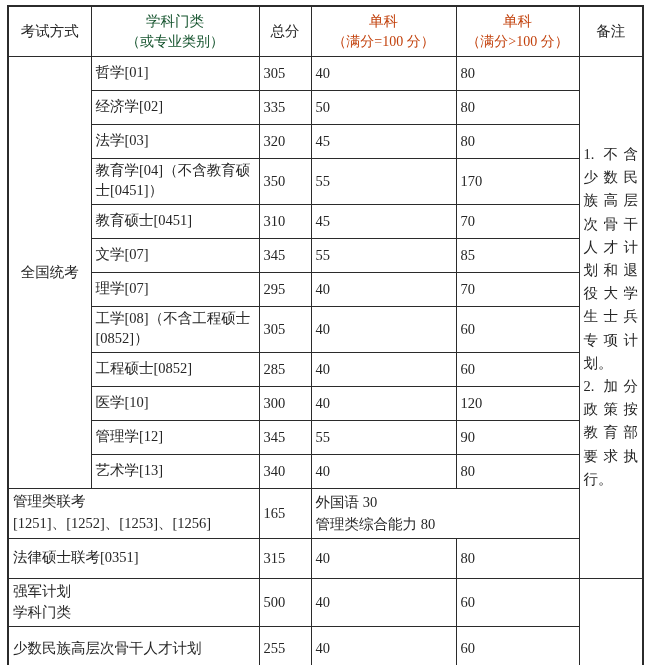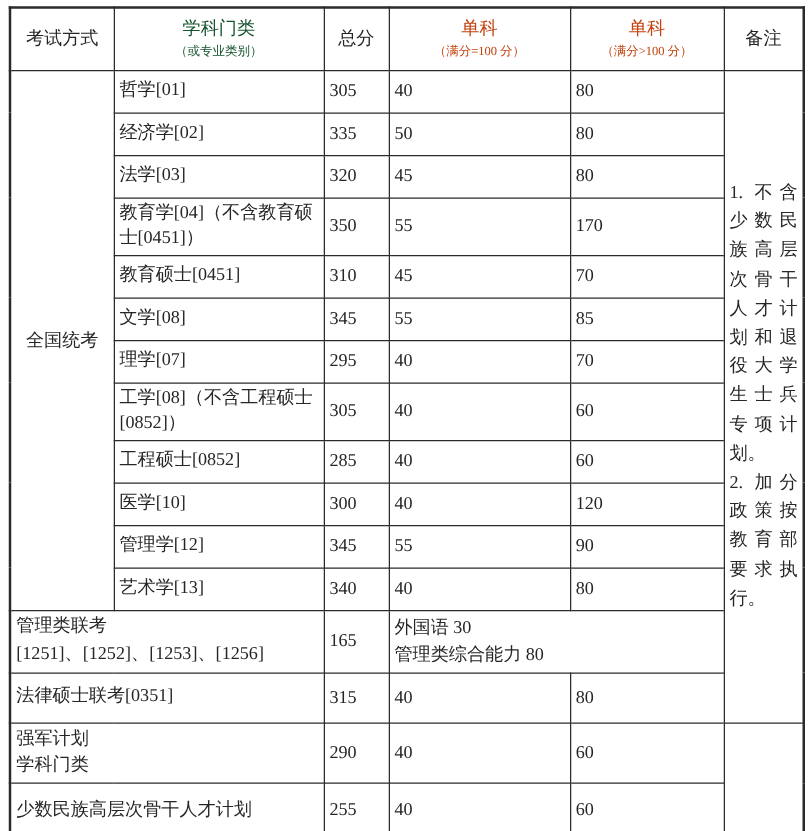--- a/index.html
+++ b/index.html
@@ -19,21 +19,21 @@
   }
   table.score td, table.score th{
     border:1px solid #2b2b2b;
     font-weight:400;
     font-size:14.5px;
     padding:2px 4px;
     vertical-align:middle;
     overflow:hidden;
   }
   th.hdr{ text-align:center; line-height:1.45; }
-  th.hdr .l2{ font-size:10px; }
+  th.hdr .l2{ font-size:14px; }
   .red-hdr{ color:#14532d; }
   .blue-hdr{ color:#c2410c; }
   .row-h{ height:50px; }
   .r-s{ height:34px; }
   .r-d{ height:46px; }
   .r-mgmt{ height:50px; }
   .r-law{ height:40px;padding-left:40px; }
   .r-mil{ height:45px; }
   .r-min{ height:44px; }
   .r-vet{ height:33px; }
@@ -120,21 +120,21 @@
       <td class="num">55</td>
       <td class="num">170</td>
     </tr>
     <tr class="r-s">
       <td class="subject">教育硕士[0451]</td>
       <td class="num">310</td>
       <td class="num">45</td>
       <td class="num">70</td>
     </tr>
     <tr class="r-s">
-      <td class="subject">文学[08]</td>
+      <td class="subject">文学[07]</td>
       <td class="num">345</td>
       <td class="num">55</td>
       <td class="num">85</td>
     </tr>
     <tr class="r-s">
       <td class="subject">理学[07]</td>
       <td class="num">295</td>
       <td class="num">40</td>
       <td class="num">70</td>
     </tr>
@@ -186,21 +186,21 @@
       <td class="num">315</td>
       <td class="num">40</td>
       <td class="num">80</td>
     </tr>
 
     <tr class="r-mil">
       <td class="merged-left" colspan="2">
         <div>强军计划</div>
         <div>学科门类</div>
       </td>
-      <td class="num">290</td>
+      <td class="num">500</td>
       <td class="num">40</td>
       <td class="num">60</td>
       <td class="remarks" rowspan="3"></td>
     </tr>
 
     <tr class="r-min">
       <td class="merged-left" colspan="2">少数民族高层次骨干人才计划</td>
       <td class="num">255</td>
       <td class="num">40</td>
       <td class="num">60</td>

